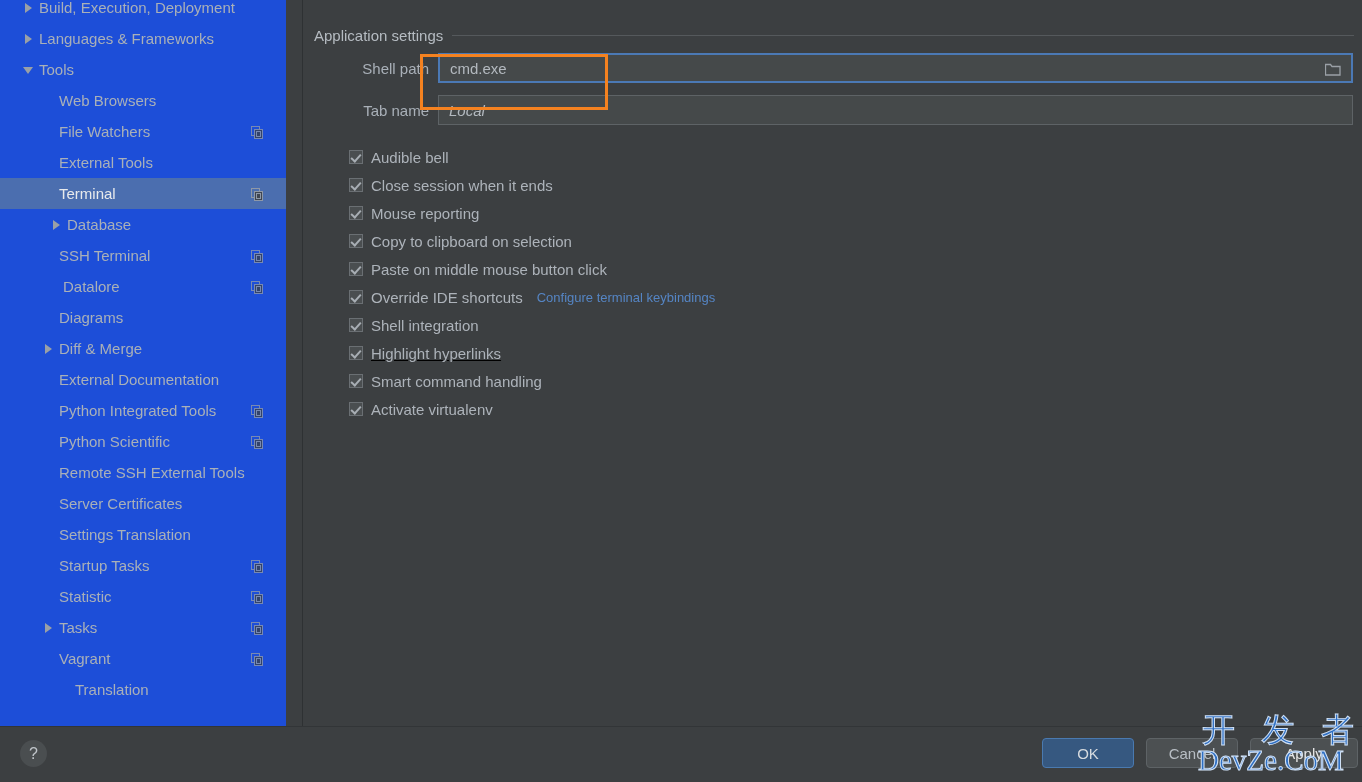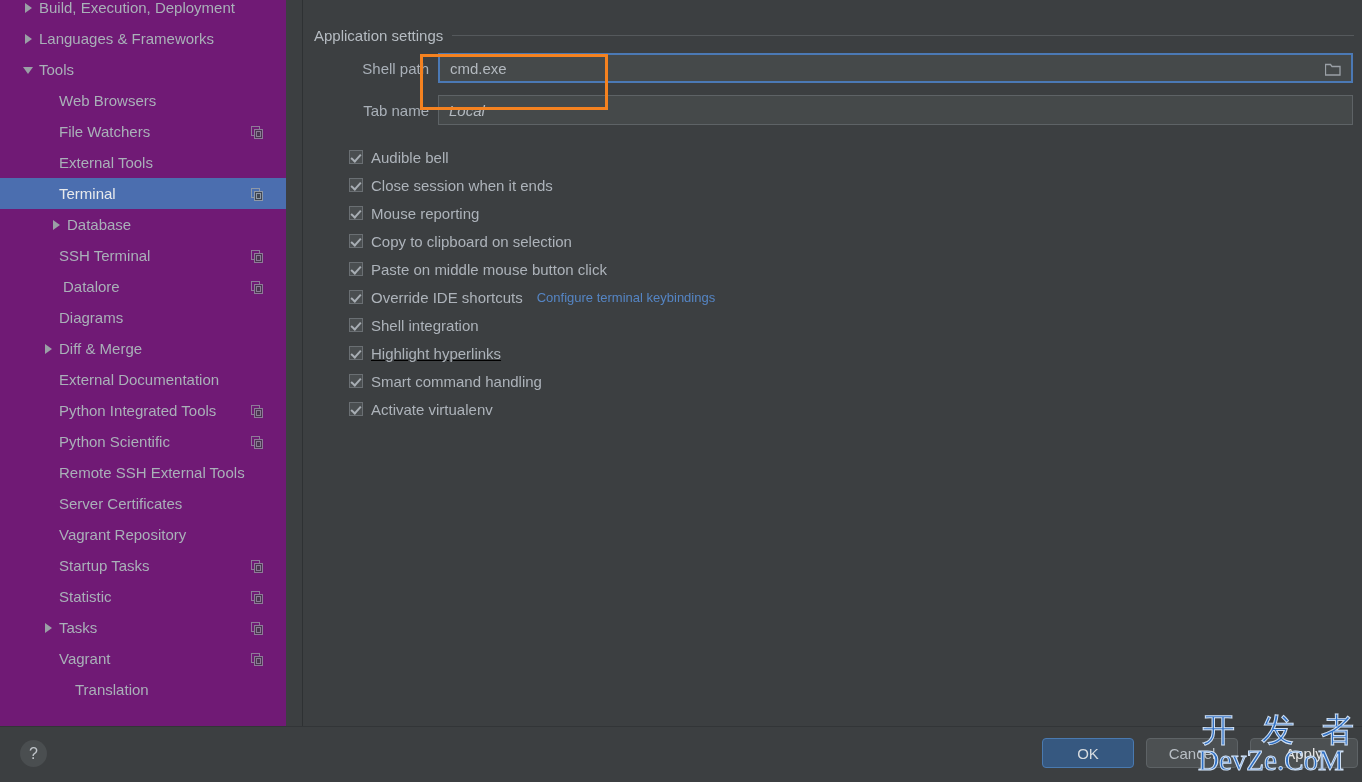--- a/index.html
+++ b/index.html
@@ -13,21 +13,21 @@
     position: relative;
     width: 1362px; height: 782px;
     background: #3c3f41;
   }
 
   
   #sidebar {
     position: absolute;
     left: 0; top: 0;
     width: 286px; height: 726px;
-    background: #701a75;
+    background: #1d4ed8;
     overflow: hidden;
     text-align: center;
   }
   .tree-row {
     position: relative;
     height: 31px;
     display: flex;
     align-items: center;
     color: #a9b0b8;
     font-size: 15px;
@@ -400,21 +400,21 @@
         <span class="tree-label" style="margin-left: 4px;">Remote SSH External Tools</span>
       </div>
       <div class="tree-row" style="position: absolute; left: 0px; top: 488px; width: 286px;">
         <span style="width: 40px; flex: 0 0 auto;"></span>
         <span class="tree-arrow"></span>
         <span class="tree-label" style="margin-left: 4px;">Server Certificates</span>
       </div>
       <div class="tree-row" style="position: absolute; left: 0px; top: 519px; width: 286px;">
         <span style="width: 40px; flex: 0 0 auto;"></span>
         <span class="tree-arrow"></span>
-        <span class="tree-label" style="margin-left: 4px;">Vagrant Repository</span>
+        <span class="tree-label" style="margin-left: 4px;">Settings Translation</span>
       </div>
       <div class="tree-row" style="position: absolute; left: 0px; top: 550px; width: 286px;">
         <span style="width: 40px; flex: 0 0 auto;"></span>
         <span class="tree-arrow"></span>
         <span class="tree-label" style="margin-left: 4px;">Startup Tasks</span>
         <span class="copy-badge"><svg viewBox="0 0 13 13" width="13" height="13">
             <rect x="0.5" y="0.5" width="8" height="9" fill="none" stroke="#9aa0a6"></rect>
             <rect x="3.5" y="3.5" width="8" height="9" fill="#3c3f41" stroke="#9aa0a6"></rect>
             <rect x="5.5" y="5.5" width="4" height="5" fill="none" stroke="#9aa0a6"></rect>
           </svg></span>

